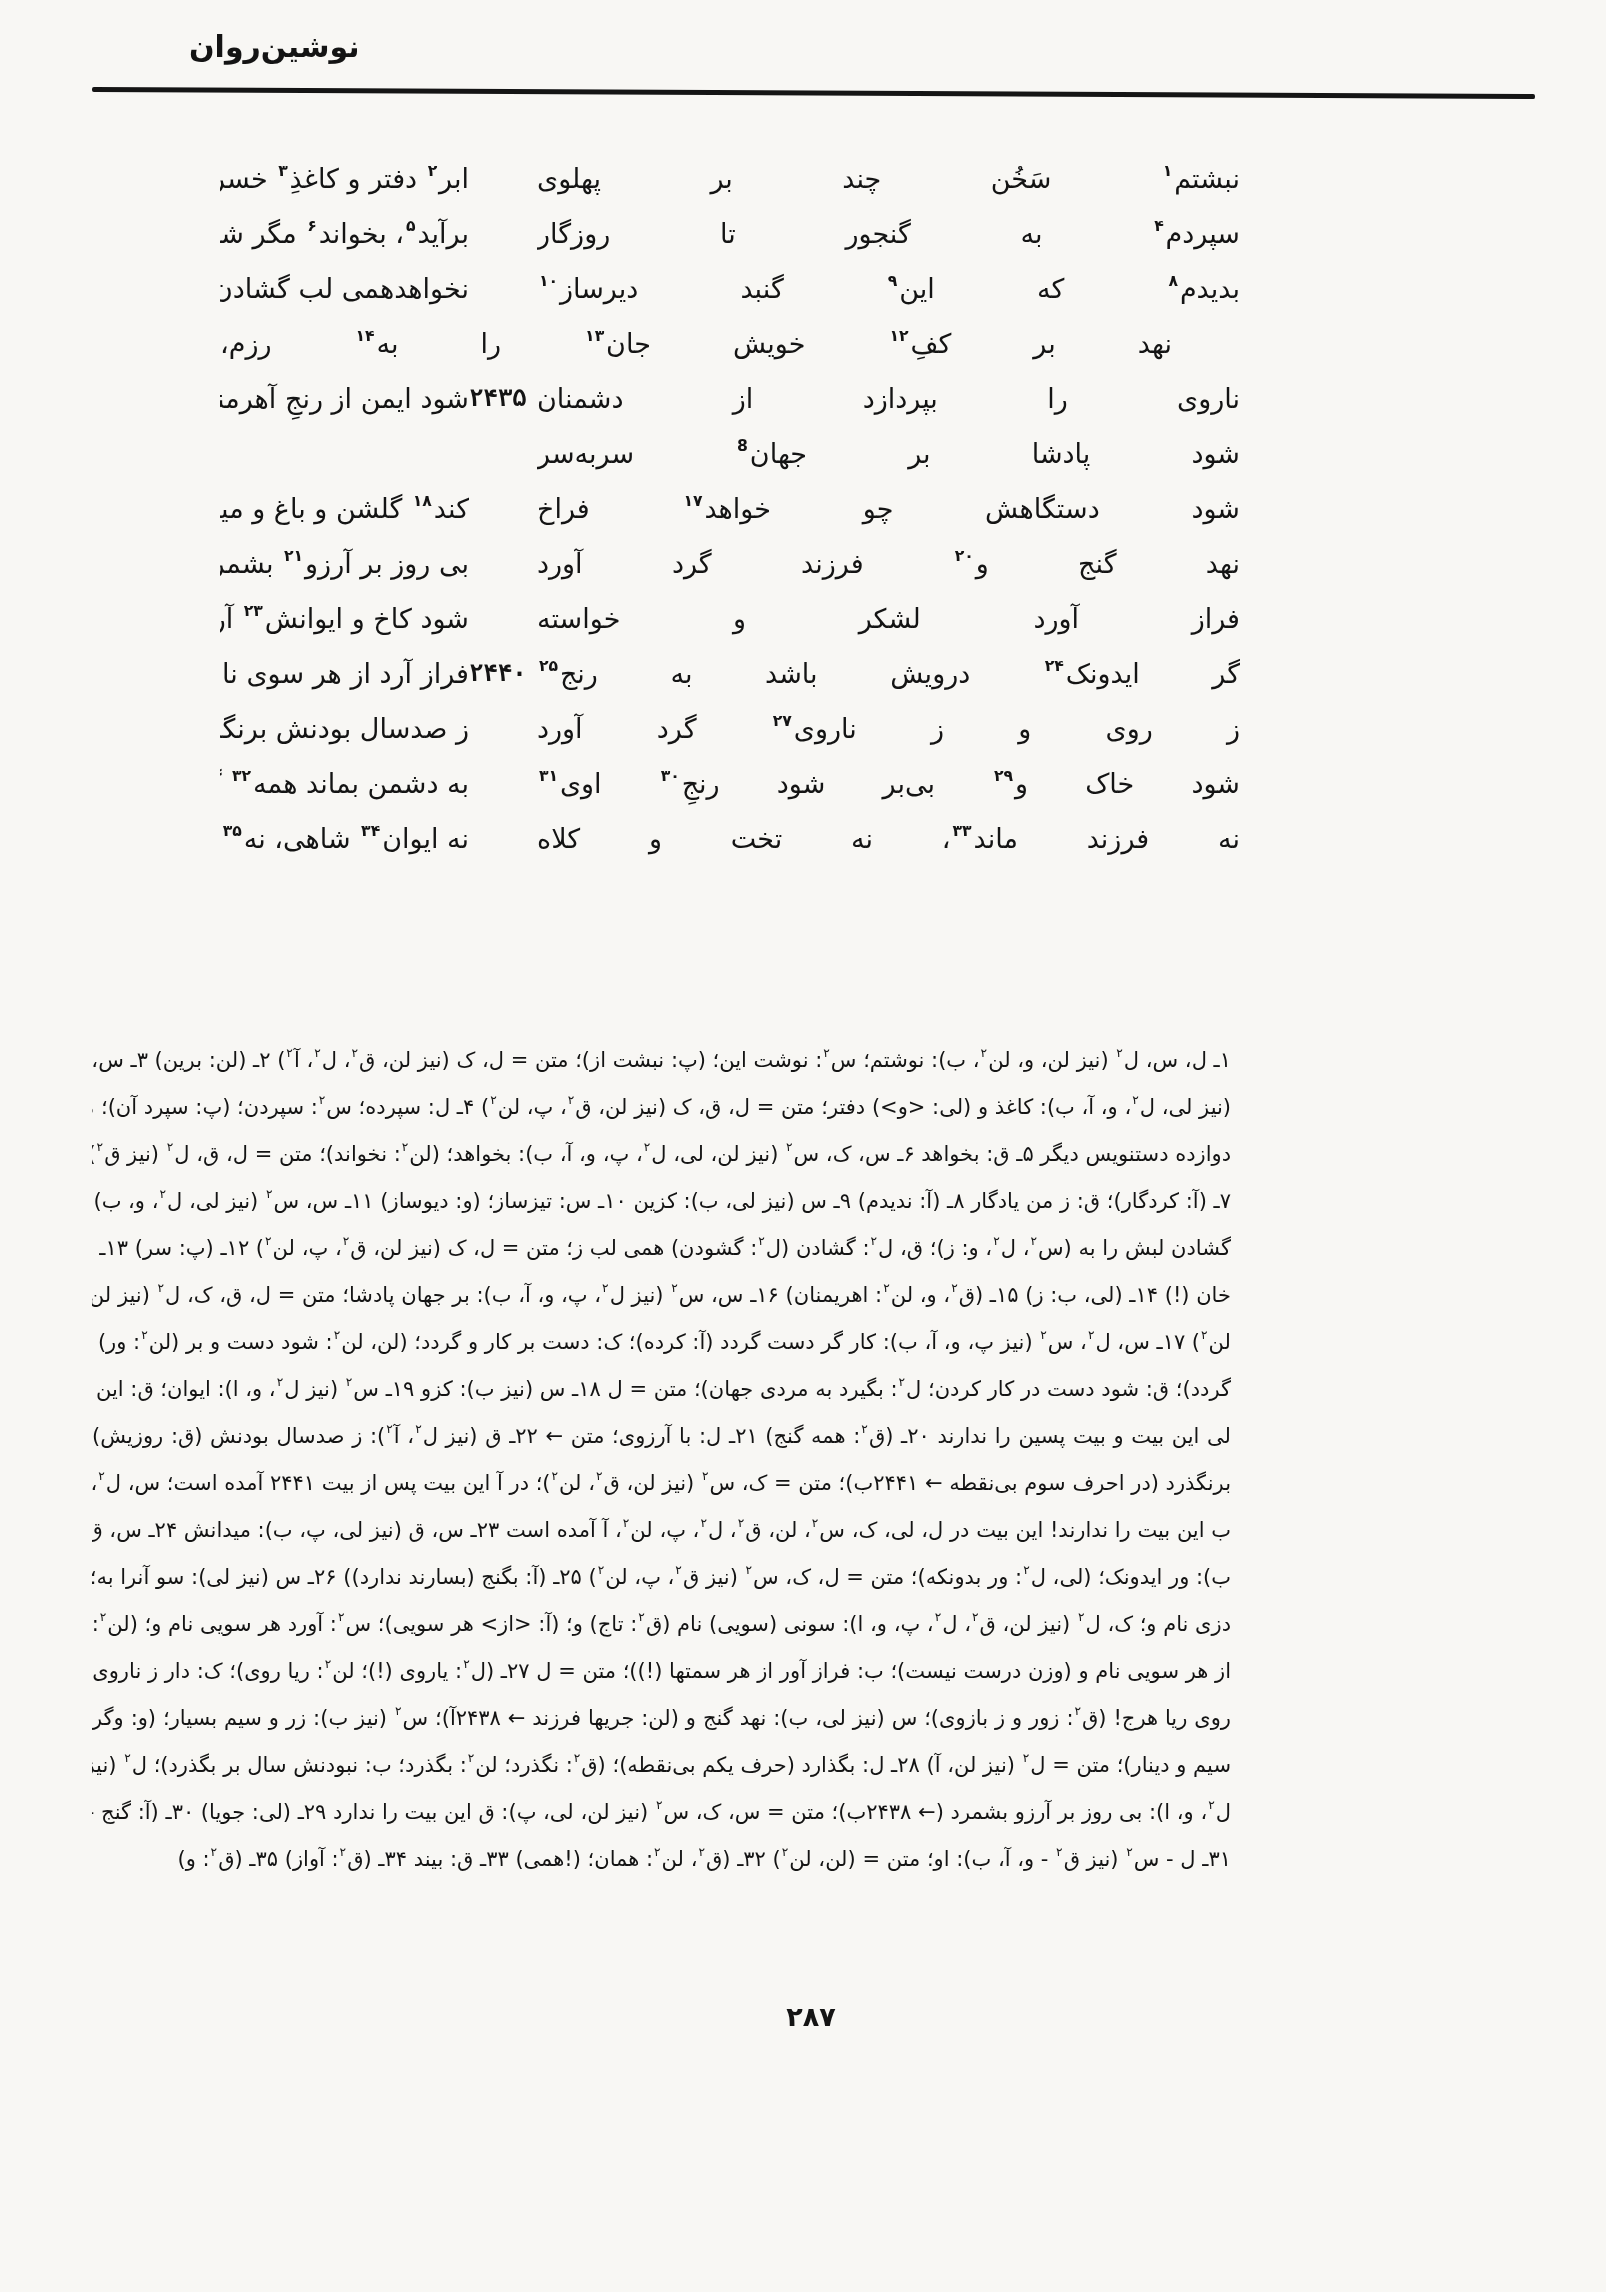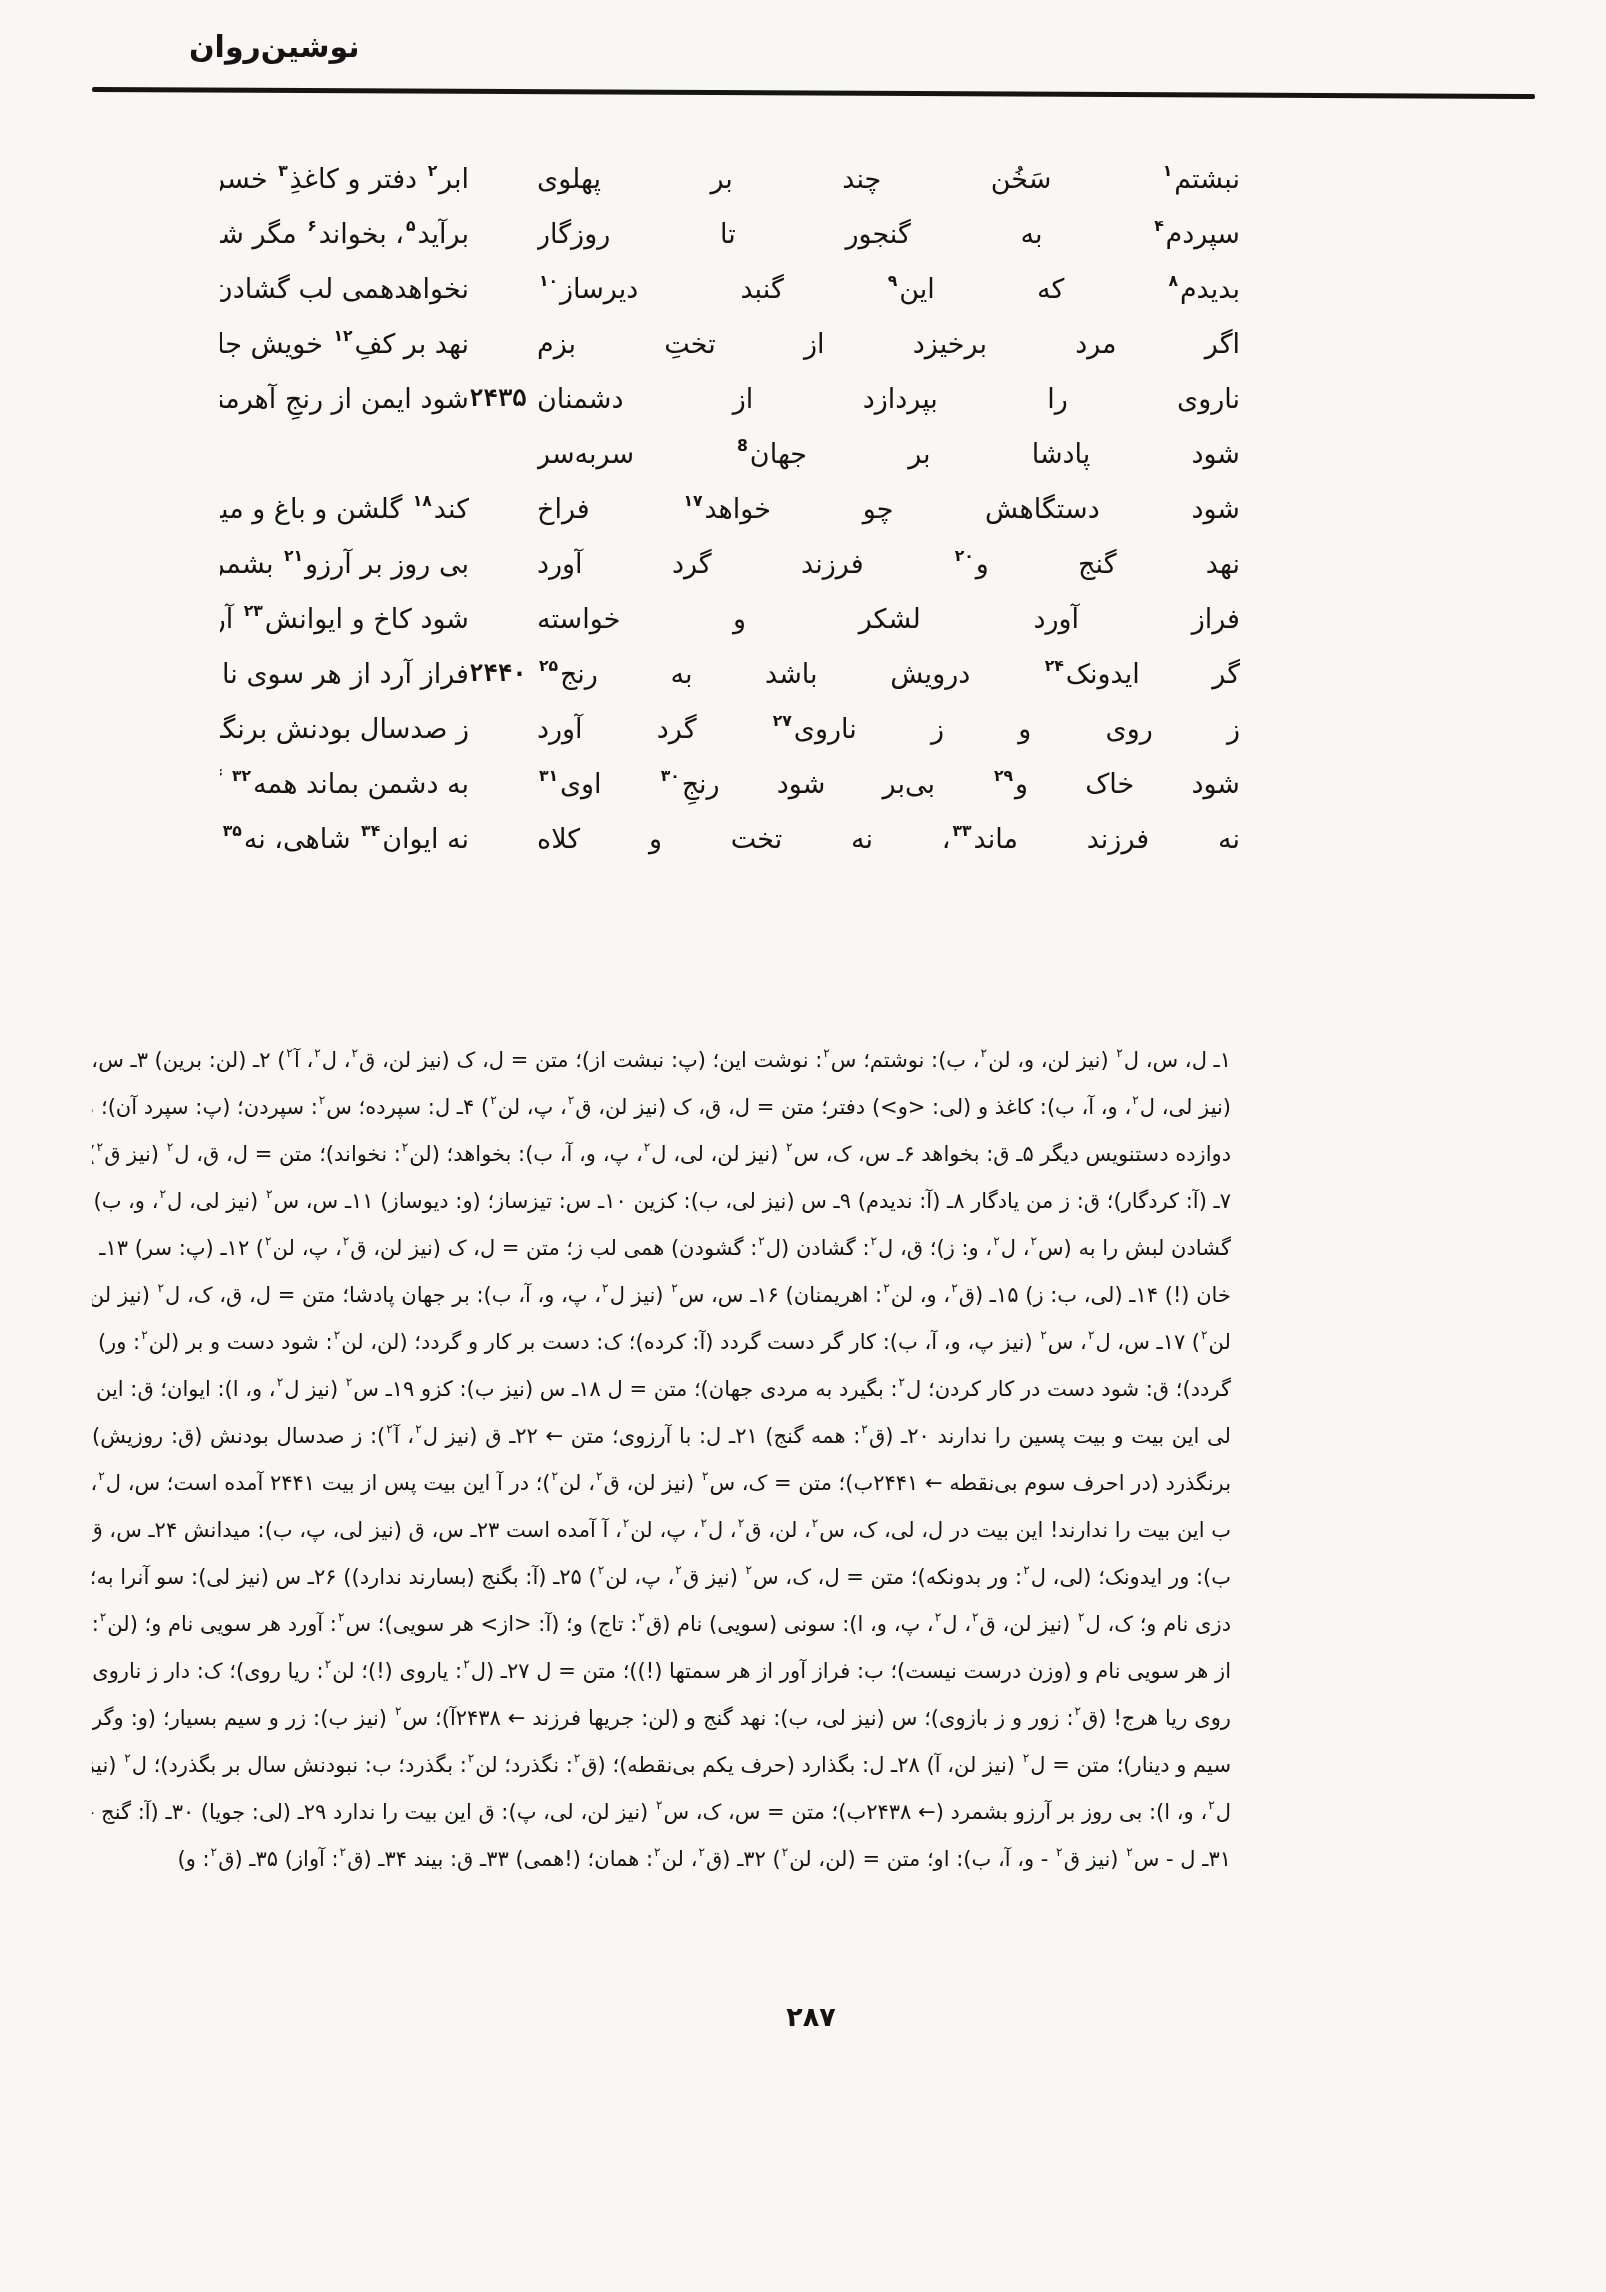--- a/index.html
+++ b/index.html
@@ -84,21 +84,20 @@
         <div class="hemistich first">سپردم<sup>۴</sup> به گنجور تا روزگار</div>
         <div class="verse-num"></div>
         <div class="hemistich second">برآید<sup>۵</sup>، بخواند<sup>۶</sup> مگر شهریار<sup>۷</sup>،</div>
       </div>
       <div class="verse-row">
         <div class="hemistich first">بدیدم<sup>۸</sup> که این<sup>۹</sup> گنبد دیرساز<sup>۱۰</sup></div>
         <div class="verse-num"></div>
         <div class="hemistich second">نخواهدهمی لب گشادن به<sup>۱۱</sup> راز!</div>
       </div>
       <div class="verse-row">
-        <div class="hemistich first">اگر مرد برخیزد از تختِ بزم</div>
         <div class="verse-num"></div>
         <div class="hemistich second">نهد بر کفِ<sup>۱۲</sup> خویش جان<sup>۱۳</sup> را به<sup>۱۴</sup> رزم،</div>
       </div>
       <div class="verse-row">
         <div class="hemistich first">ناروی را بپردازد از دشمنان</div>
         <div class="verse-num">۲۴۳۵</div>
         <div class="hemistich second">شود ایمن از رنجِ آهرمنان<sup>14</sup>،</div>
       </div>
       <div class="verse-row">
         <div class="hemistich first">شود پادشا بر جهان<sup>8</sup> سربه‌سر</div>

